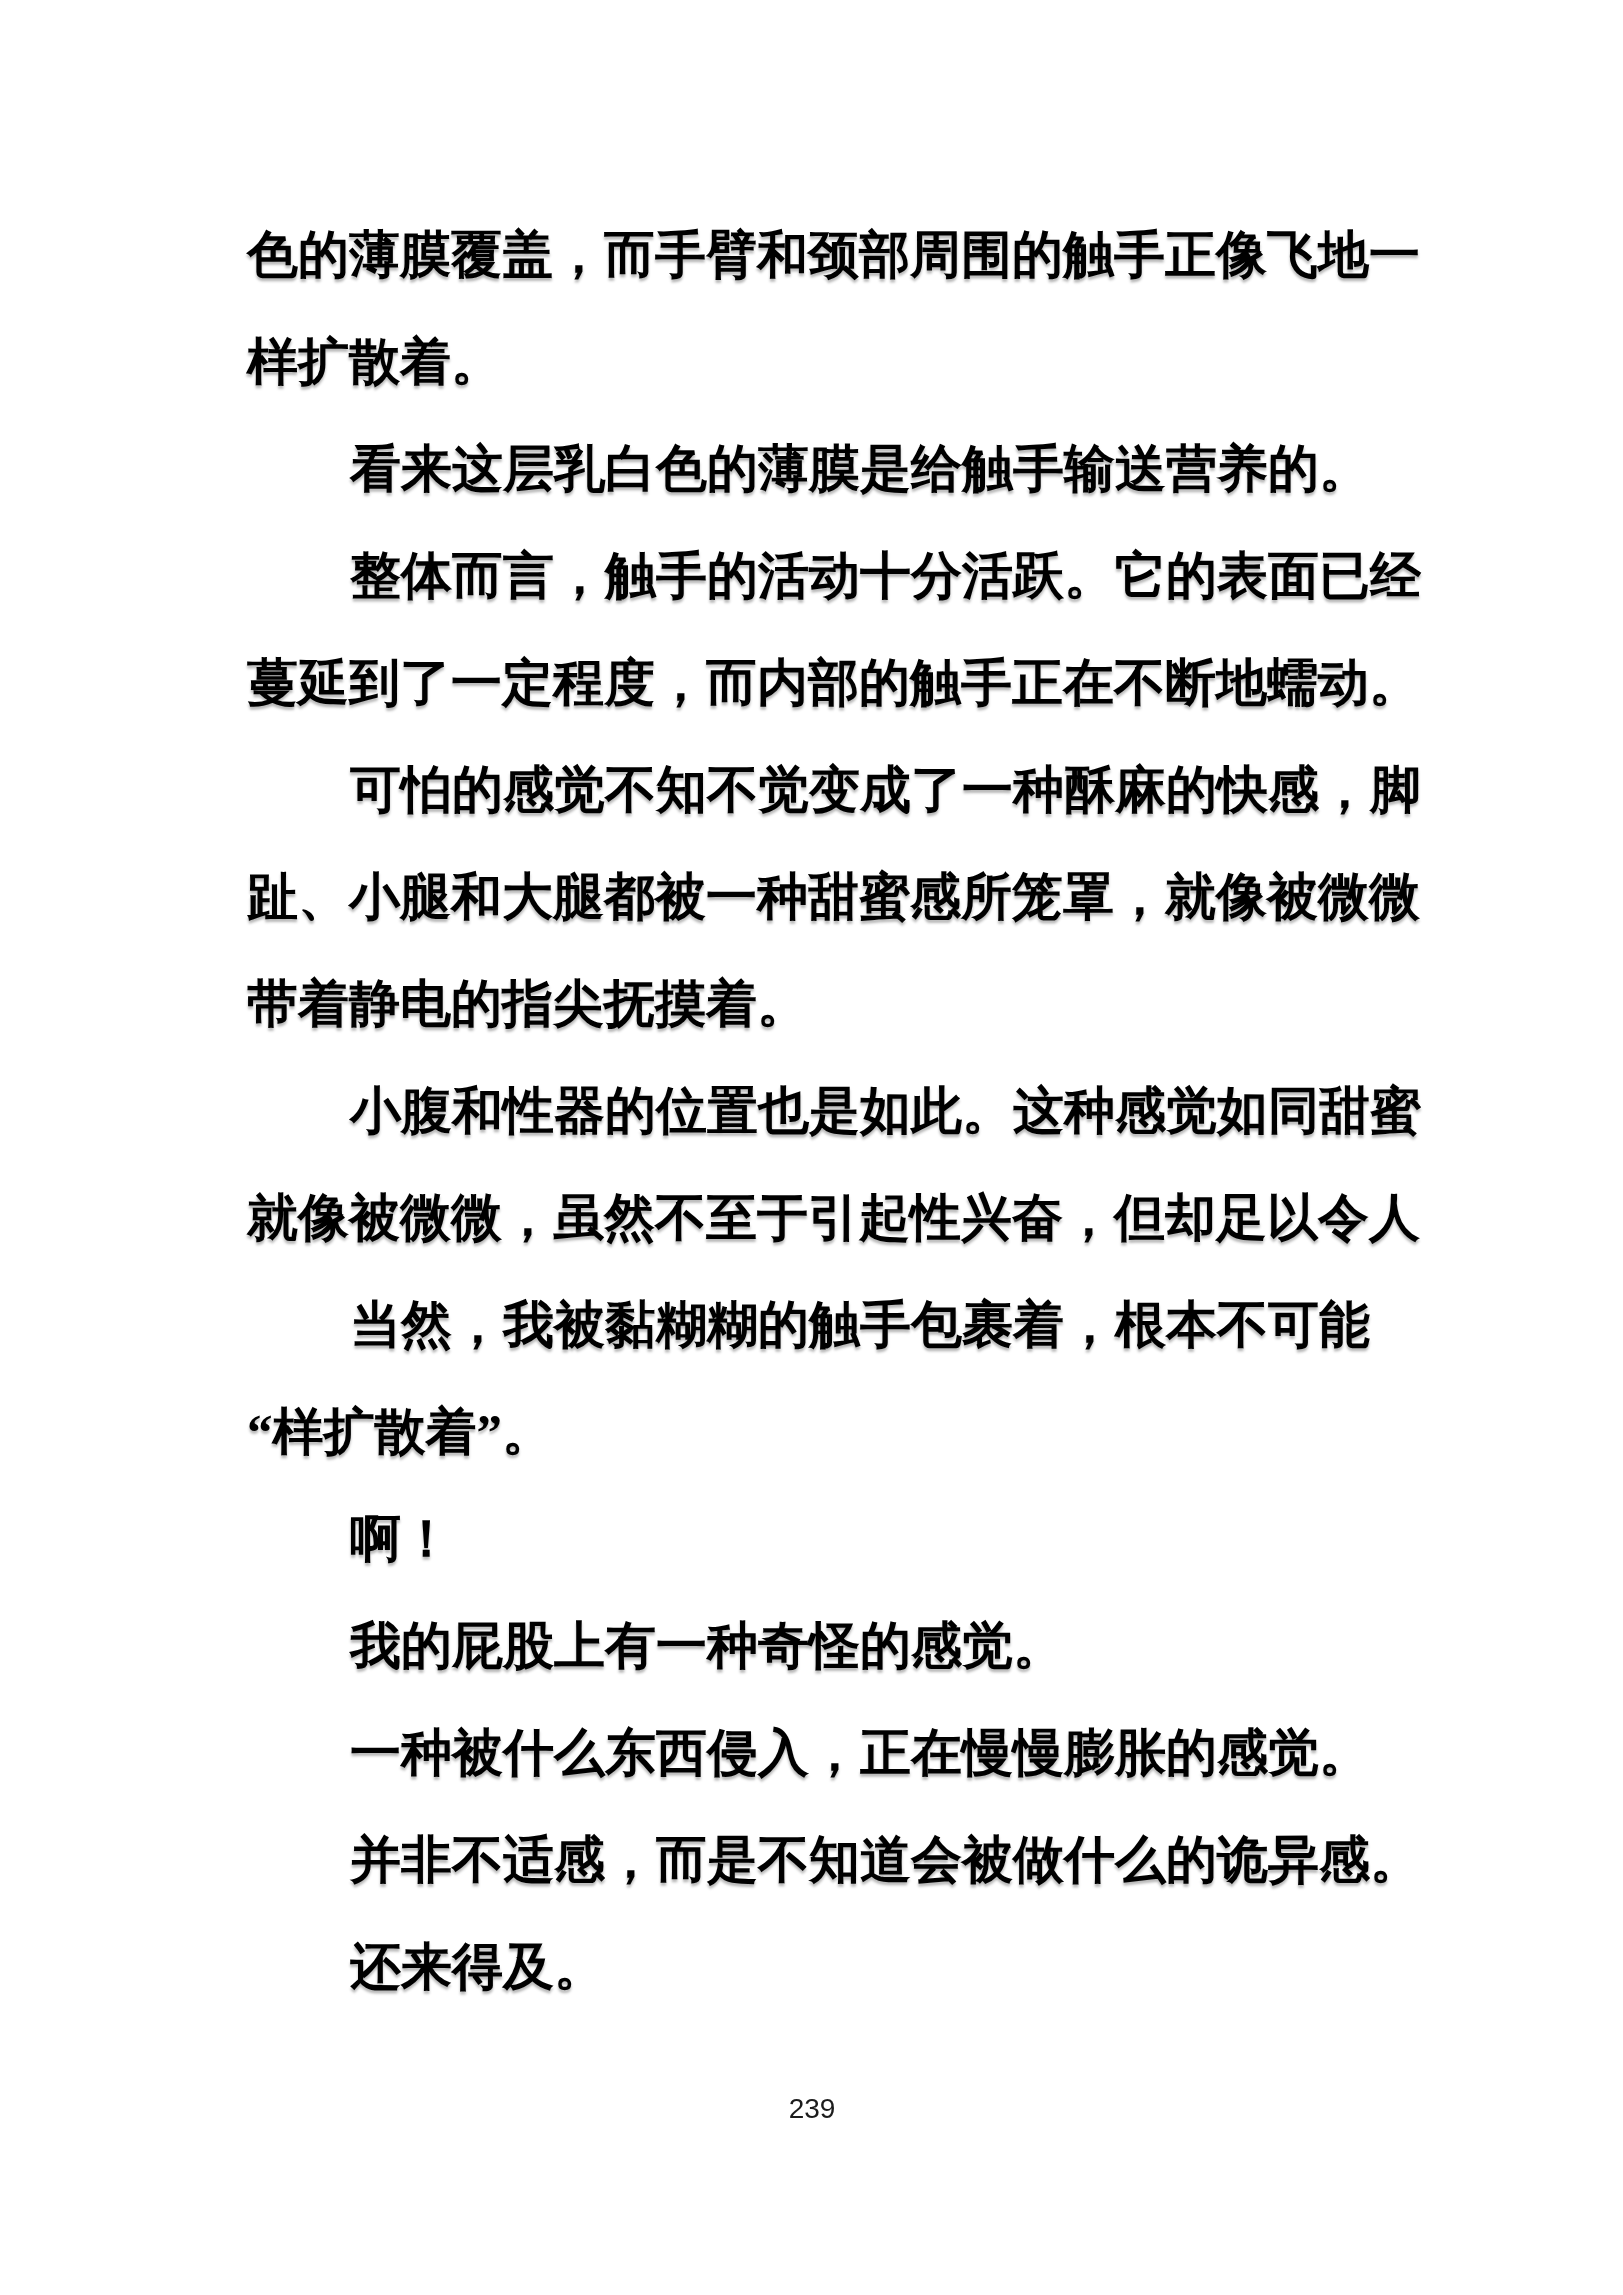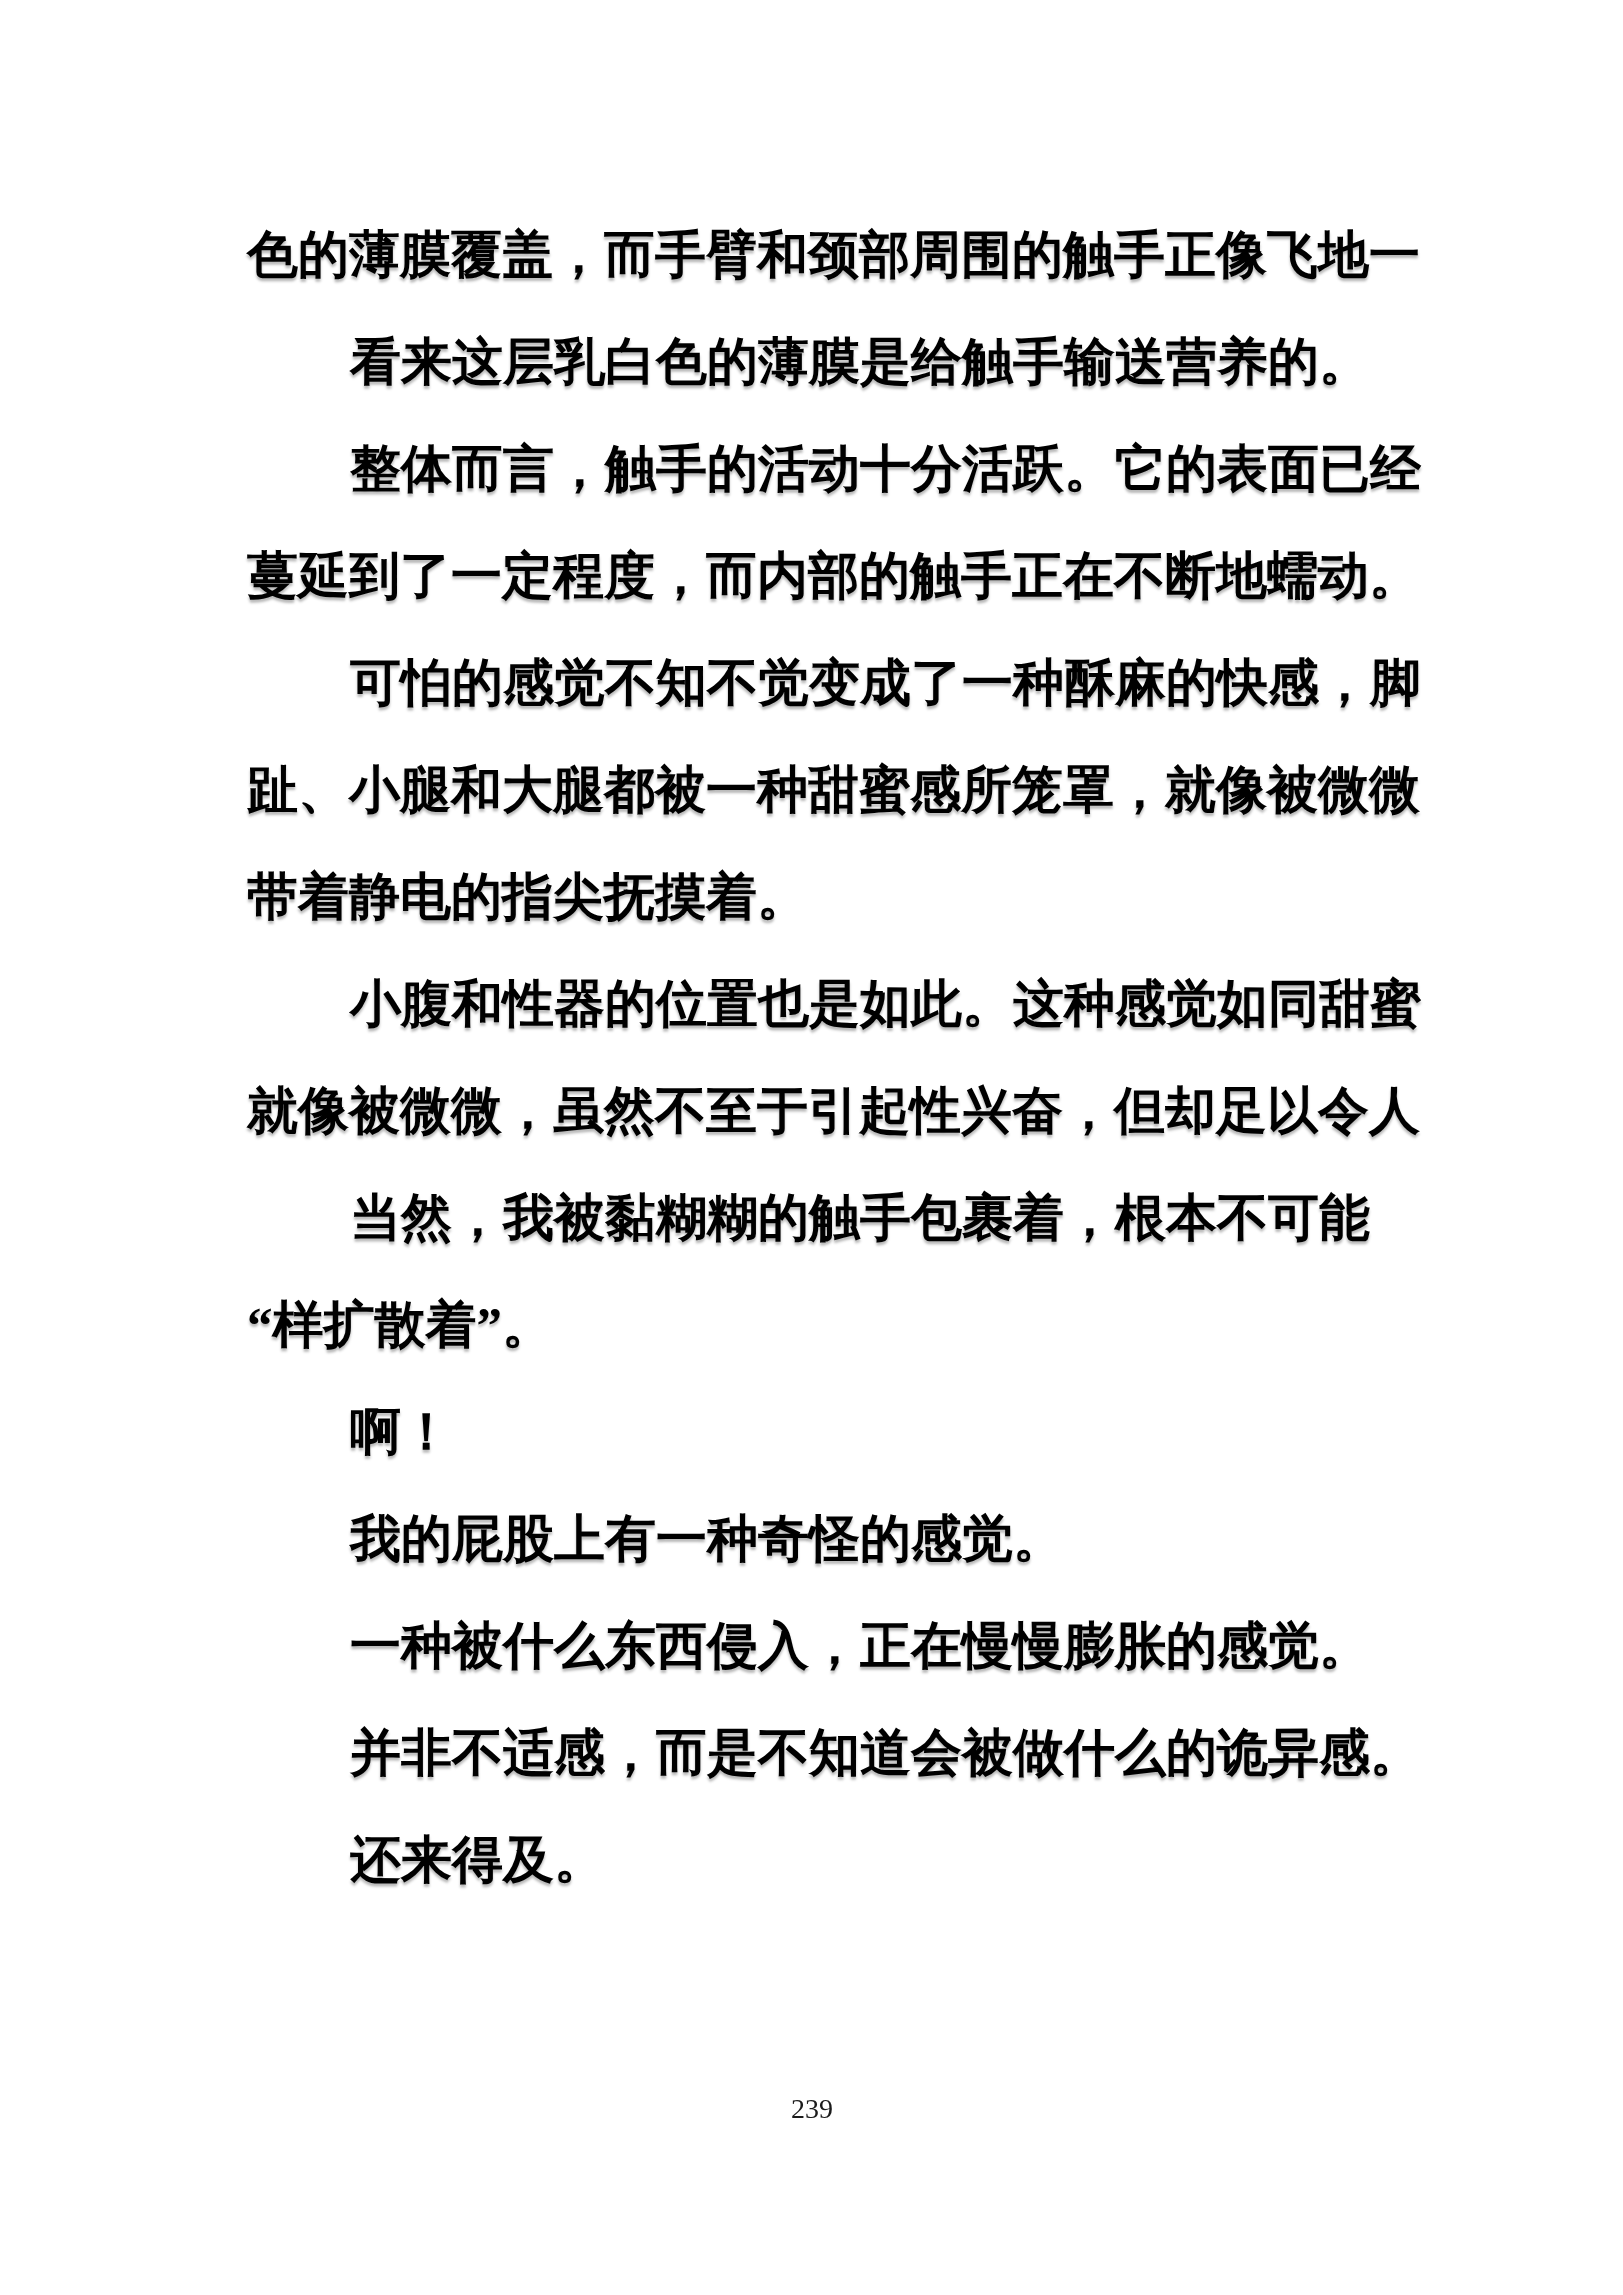--- a/index.html
+++ b/index.html
@@ -42,33 +42,34 @@
   }
   p.text-line.indent {
     text-indent: 103px;
   }
   #page-number {
     position: absolute;
     top: 2093px;
     left: 0;
     width: 1624px;
     text-align: center;
-    font-family: Liberation Serif, serif;
+    font-family: Liberation Sans, sans-serif;
     font-size: 28px;
     font-weight: 400;
     color: #1c1c1c;
     text-shadow: none;
   }
 </style>
 </head>
 <body>
 
 <div id="page">
   <section id="text-block">
       <p class="text-line">色的薄膜覆盖，而手臂和颈部周围的触手正像飞地一</p>
+      <p class="text-line">样扩散着。</p>
       <p class="text-line indent">看来这层乳白色的薄膜是给触手输送营养的。</p>
       <p class="text-line indent">整体而言，触手的活动十分活跃。它的表面已经</p>
       <p class="text-line">蔓延到了一定程度，而内部的触手正在不断地蠕动。</p>
       <p class="text-line indent">可怕的感觉不知不觉变成了一种酥麻的快感，脚</p>
       <p class="text-line">趾、小腿和大腿都被一种甜蜜感所笼罩，就像被微微</p>
       <p class="text-line">带着静电的指尖抚摸着。</p>
       <p class="text-line indent">小腹和性器的位置也是如此。这种感觉如同甜蜜</p>
       <p class="text-line">就像被微微，虽然不至于引起性兴奋，但却足以令人</p>
       <p class="text-line indent">当然，我被黏糊糊的触手包裹着，根本不可能</p>
       <p class="text-line">“样扩散着”。</p>

